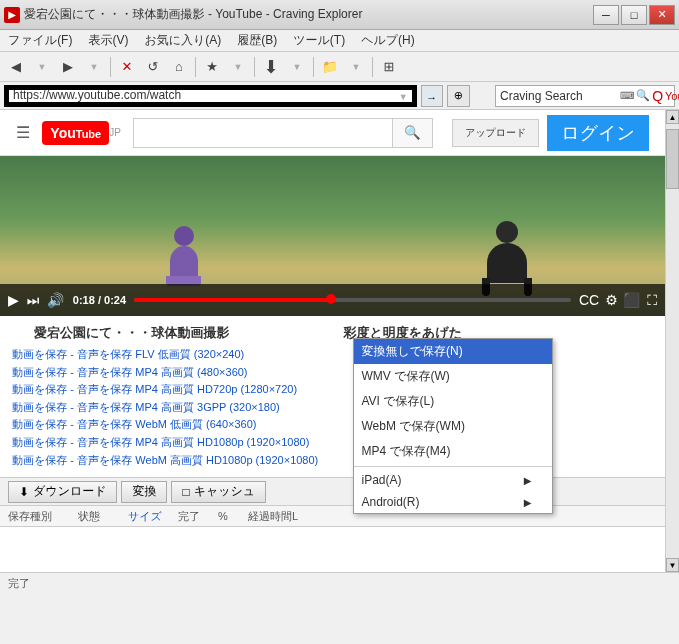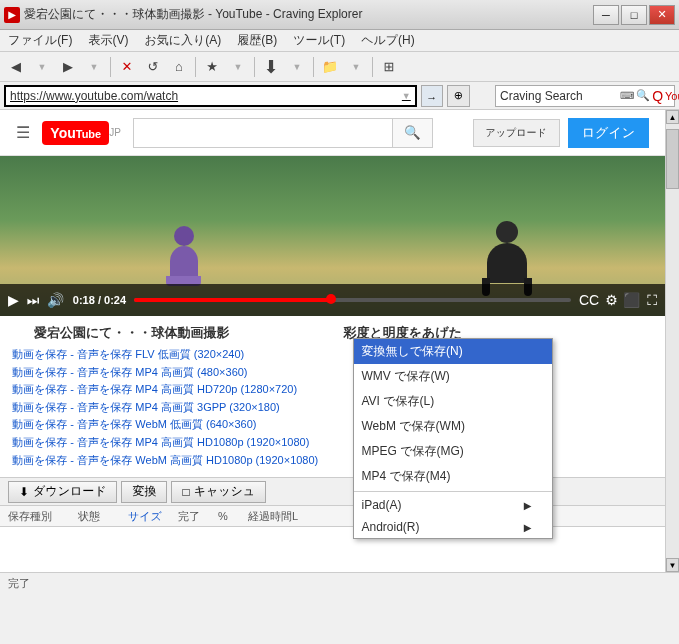--- a/index.html
+++ b/index.html
@@ -60,26 +60,25 @@
       background: #f0f0f0;
       display: flex;
       align-items: center;
       padding: 2px 4px;
       gap: 4px;
       border-bottom: 1px solid #ccc;
     }
     .address-input-wrap {
       flex: 1;
       display: flex;
-      align-items: center;
+      align-items: flex-end;
       background: white;
-      border: 2px solid #000000;
+      border: 5px solid #000000;
       height: 22px;
       padding: 0 4px;
-      text-decoration: underline;
     }
     .address-input {
       border: none; outline: none; flex: 1; font-size: 12px; color: #333;
       background: transparent;
     }
     .address-go-btn {
       width: 22px; height: 22px;
       background: #e0e8f0;
       border: 1px solid #aaa;
       cursor: pointer;
@@ -152,21 +151,21 @@
       padding: 6px 12px;
       font-size: 10px;
       cursor: pointer;
       color: #333;
     }
     .yt-signin-btn {
       background: #2196F3;
       color: white;
       border: none;
       padding: 6px 14px;
-      font-size: 13px;
+      font-size: 18px;
       cursor: pointer;
     }
 
     
     .video-container {
       width: 100%;
       height: 160px;
       background: #000;
       position: relative;
       overflow: hidden;
@@ -477,23 +476,20 @@
             <div class="cm-item">
               <span>WMV で保存(W)</span>
             </div>
             <div class="cm-item">
               <span>AVI で保存(L)</span>
             </div>
             <div class="cm-item">
               <span>WebM で保存(WM)</span>
             </div>
             <div class="cm-item">
-              <span>MPEG で保存(MG)</span>
-            </div>
-            <div class="cm-item">
               <span>MP4 で保存(M4)</span>
             </div>
             <div class="cm-separator"></div>
             <div class="cm-item has-arrow">
               <span>iPad(A)</span>
             </div>
             <div class="cm-item has-arrow">
               <span>Android(R)</span>
             </div>
           </div>

